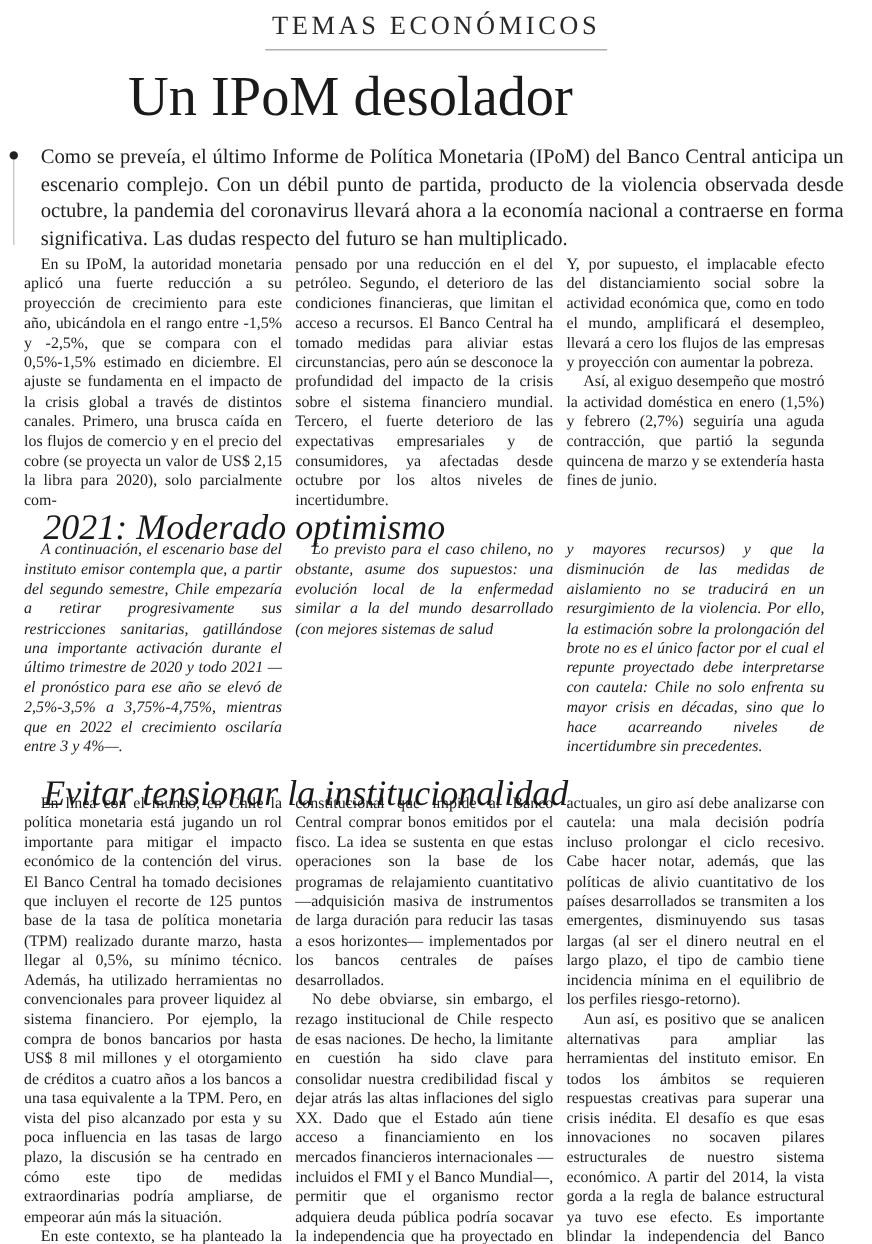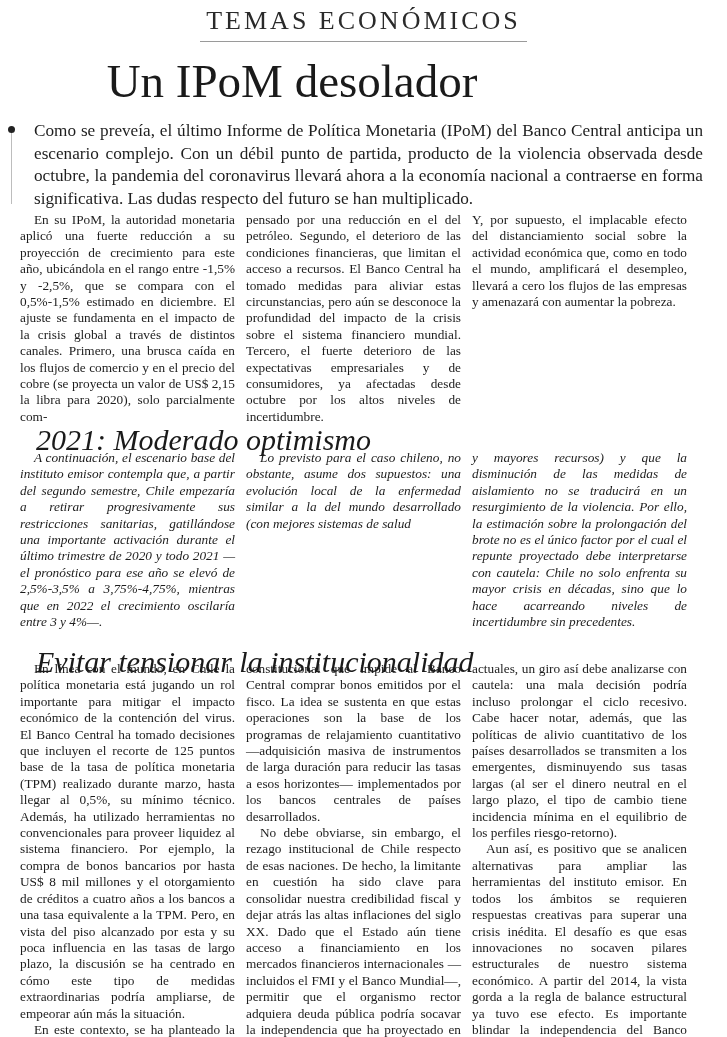--- a/index.html
+++ b/index.html
@@ -4,21 +4,21 @@
 <style>
   html, body { margin: 0; padding: 0; background: #ffffff; }
   body {
     width: 727px; height: 1037px; overflow: hidden; position: relative;
     font-family: "Liberation Serif", "DejaVu Serif", serif; color: #1c1c1c;
   }
   .kicker {
     position: absolute; top: 4px; left: 0; width: 727px; text-align: center;
   }
   .kicker span {
-    display: inline-block; font-size: 26px; letter-spacing: 3px;
+    display: inline-block; font-size: 22px; letter-spacing: 3px;
     color: #2a2a2a; padding: 0 6px 3px 6px; border-bottom: 1px solid #9a9a9a;
     line-height: 34px;
   }
   .headline {
     position: absolute; top: 52px; left: 0; width: 584px; text-align: center;
     font-size: 47px; line-height: 58px; color: #1a1a1a; margin: 0; font-weight: normal;
   }
   .lede-wrap { position: absolute; top: 120px; left: 3px; width: 700px; }
   .lede-rule {
     position: absolute; left: 8px; top: 10px; width: 1px; height: 74px; background: #bdbdbd;
@@ -65,21 +65,22 @@
 </div>
 
 <div class="cols s1">
   <div class="col">
     <p>En su IPoM, la autoridad monetaria aplicó una fuerte reducción a su proyección de crecimiento para este año, ubicándola en el rango entre -1,5% y -2,5%, que se compara con el 0,5%-1,5% estimado en diciembre. El ajuste se fundamenta en el impacto de la crisis global a través de distintos canales. Primero, una brusca caída en los flujos de comercio y en el precio del cobre (se proyecta un valor de US$ 2,15 la libra para 2020), solo parcialmente com-</p>
   </div>
   <div class="col">
     <p class="cont">pensado por una reducción en el del petróleo. Segundo, el deterioro de las condiciones financieras, que limitan el acceso a recursos. El Banco Central ha tomado medidas para aliviar estas circunstancias, pero aún se desconoce la profundidad del impacto de la crisis sobre el sistema financiero mundial. Tercero, el fuerte deterioro de las expectativas empresariales y de consumidores, ya afectadas desde octubre por los altos niveles de incertidumbre.</p>
   </div>
   <div class="col">
-    <p class="cont">Y, por supuesto, el implacable efecto del distanciamiento social sobre la actividad económica que, como en todo el mundo, amplificará el desempleo, llevará a cero los flujos de las empresas y amenazará con aumentar la pobreza.</p>
+    <p class="cont">Y, por supuesto, el implacable efecto del distanciamiento social sobre la actividad económica que, como en todo el mundo, amplificará el desempleo, llevará a cero los flujos de las empresas y proyección con aumentar la pobreza.</p>
+    <p>Así, al exiguo desempeño que mostró la actividad doméstica en enero (1,5%) y febrero (2,7%) seguiría una aguda contracción, que partió la segunda quincena de marzo y se extendería hasta fines de junio.</p>
   </div>
 </div>
 
 <h2 class="subhead sh1">2021: Moderado optimismo</h2>
 
 <div class="cols s2">
   <div class="col">
     <p>A continuación, el escenario base del instituto emisor contempla que, a partir del segundo semestre, Chile empezaría a retirar progresivamente sus restricciones sanitarias, gatillándose una importante activación durante el último trimestre de 2020 y todo 2021 —el pronóstico para ese año se elevó de 2,5%-3,5% a 3,75%-4,75%, mientras que en 2022 el crecimiento oscilaría entre 3 y 4%—.</p>
   </div>
   <div class="col">

